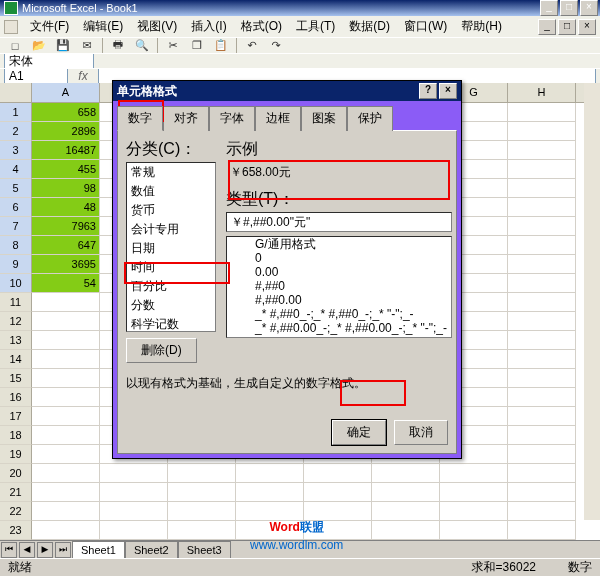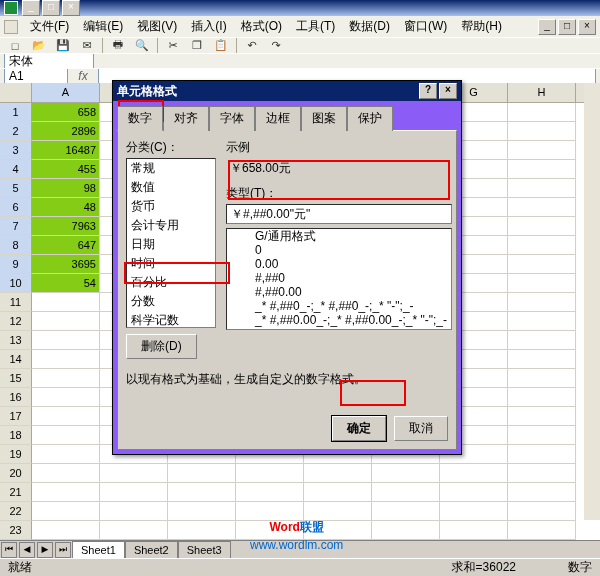--- a/index.html
+++ b/index.html
@@ -29,48 +29,49 @@
 .rows { flex:1; overflow:hidden; }
 .row { display:flex; height:19px; }
 .cell { width:68px; border-right:1px solid #d4d0c8; border-bottom:1px solid #d4d0c8; padding:0 3px; text-align:right; line-height:18px; font-size:11px; }
 .cell.sel { background:#84cc16; }
 .rowhdr.selR { background:#c8d8f0; }
 .tabstrip { height:20px; background:#d4d0c8; display:flex; align-items:center; border-top:1px solid #808080; }
 .tabstrip .nav { width:16px; height:16px; border:1px solid #808080; background:#d4d0c8; text-align:center; line-height:12px; font-size:9px; margin:0 1px; }
 .tab { padding:2px 8px; background:#fff; border:1px solid #808080; border-bottom:none; font-size:11px; }
 .tab.in { background:#d4d0c8; }
 .status { height:20px; background:#d4d0c8; border-top:1px solid #fff; display:flex; align-items:center; padding:0 8px; font-size:11px; justify-content:space-between; }
-.status .r { display:flex; gap:52px;align-items:center; }
+.status .r { display:flex; gap:32px;align-items:center; }
 
 .dialog { position:absolute; left:112px; top:80px; width:350px; background:#8b5cf6; border:1px solid #000; box-shadow:2px 2px 4px rgba(0,0,0,0.4); }
 .dlgtitle { height:20px; background:#0a246a; color:#fff; display:flex; align-items:center; padding:0 4px; font-size:12px; font-weight:bold; }
 .dlgtitle span:first-child { flex:1; }
 .dlgtitle .cb { width:18px; height:16px; background:#d4d0c8; color:#000; border:1px solid #fff; border-right-color:#808080; border-bottom-color:#808080; text-align:center; line-height:12px; font-family:Arial; font-size:10px; margin-left:2px; }
 .tabs { display:flex; padding:4px 4px 0 4px; }
 .dtab { padding:3px 10px; background:#d4d0c8; border:1px solid #808080; border-bottom:none; font-size:12px; position:relative; top:1px; }
 .dtab.act { background:#d4d0c8; border-bottom:1px solid #d4d0c8; z-index:2; }
 .tabbody { margin:0 4px 4px 4px; border:1px solid #808080; border-top-color:#fff; padding:8px; background:#d4d0c8; min-height:290px; }
-.lbl { font-size:12px; margin-bottom:2px; display:block; }
+.lbl { font-size:16px; margin-bottom:2px; display:block; }
 .listbox { width:90px; height:170px; background:#fff; border:1px inset #808080; overflow:hidden; }
 .listbox div { padding:1px 4px; font-size:12px; }
 .input { background:#fff; border:1px inset #808080; padding:2px 4px; font-size:12px; height:20px; }
 .flist { width:100%; height:102px; background:#fff; border:1px inset #808080; overflow:hidden; font-size:12px; }
 .flist div { padding:0 4px; line-height:14px; white-space:nowrap;margin-left:24px; }
 .btn { padding:3px 14px; background:#d4d0c8; border:1px solid #fff; border-right-color:#808080; border-bottom-color:#808080; font-size:12px; }
-.btn.def { outline:1px solid #000;font-weight:bold; }
+.btn.def { outline:1px solid #000; }
 .hi { border:2px solid #e00; position:absolute; pointer-events:none; }
 .water { position:absolute; bottom:24px; left:250px; font-size:14px; z-index:90;text-align:center; }
 .scr { position:absolute; right:0; bottom:20px; width:16px; top:0; background:#e8e4d8; }
 </style>
 </head>
 <body>
 
 <div class="win">
   <div class="titlebar">
     <span class="icon"></span>
+    <span class="ttl">Microsoft Excel - Book1</span>
     <div class="winbtns">
       <span>_</span>
       <span>□</span>
       <span>×</span>
     </div>
   </div>
 
   <div class="menubar">
     <span class="handle"></span>
     <span class="mi">文件(F)</span>

